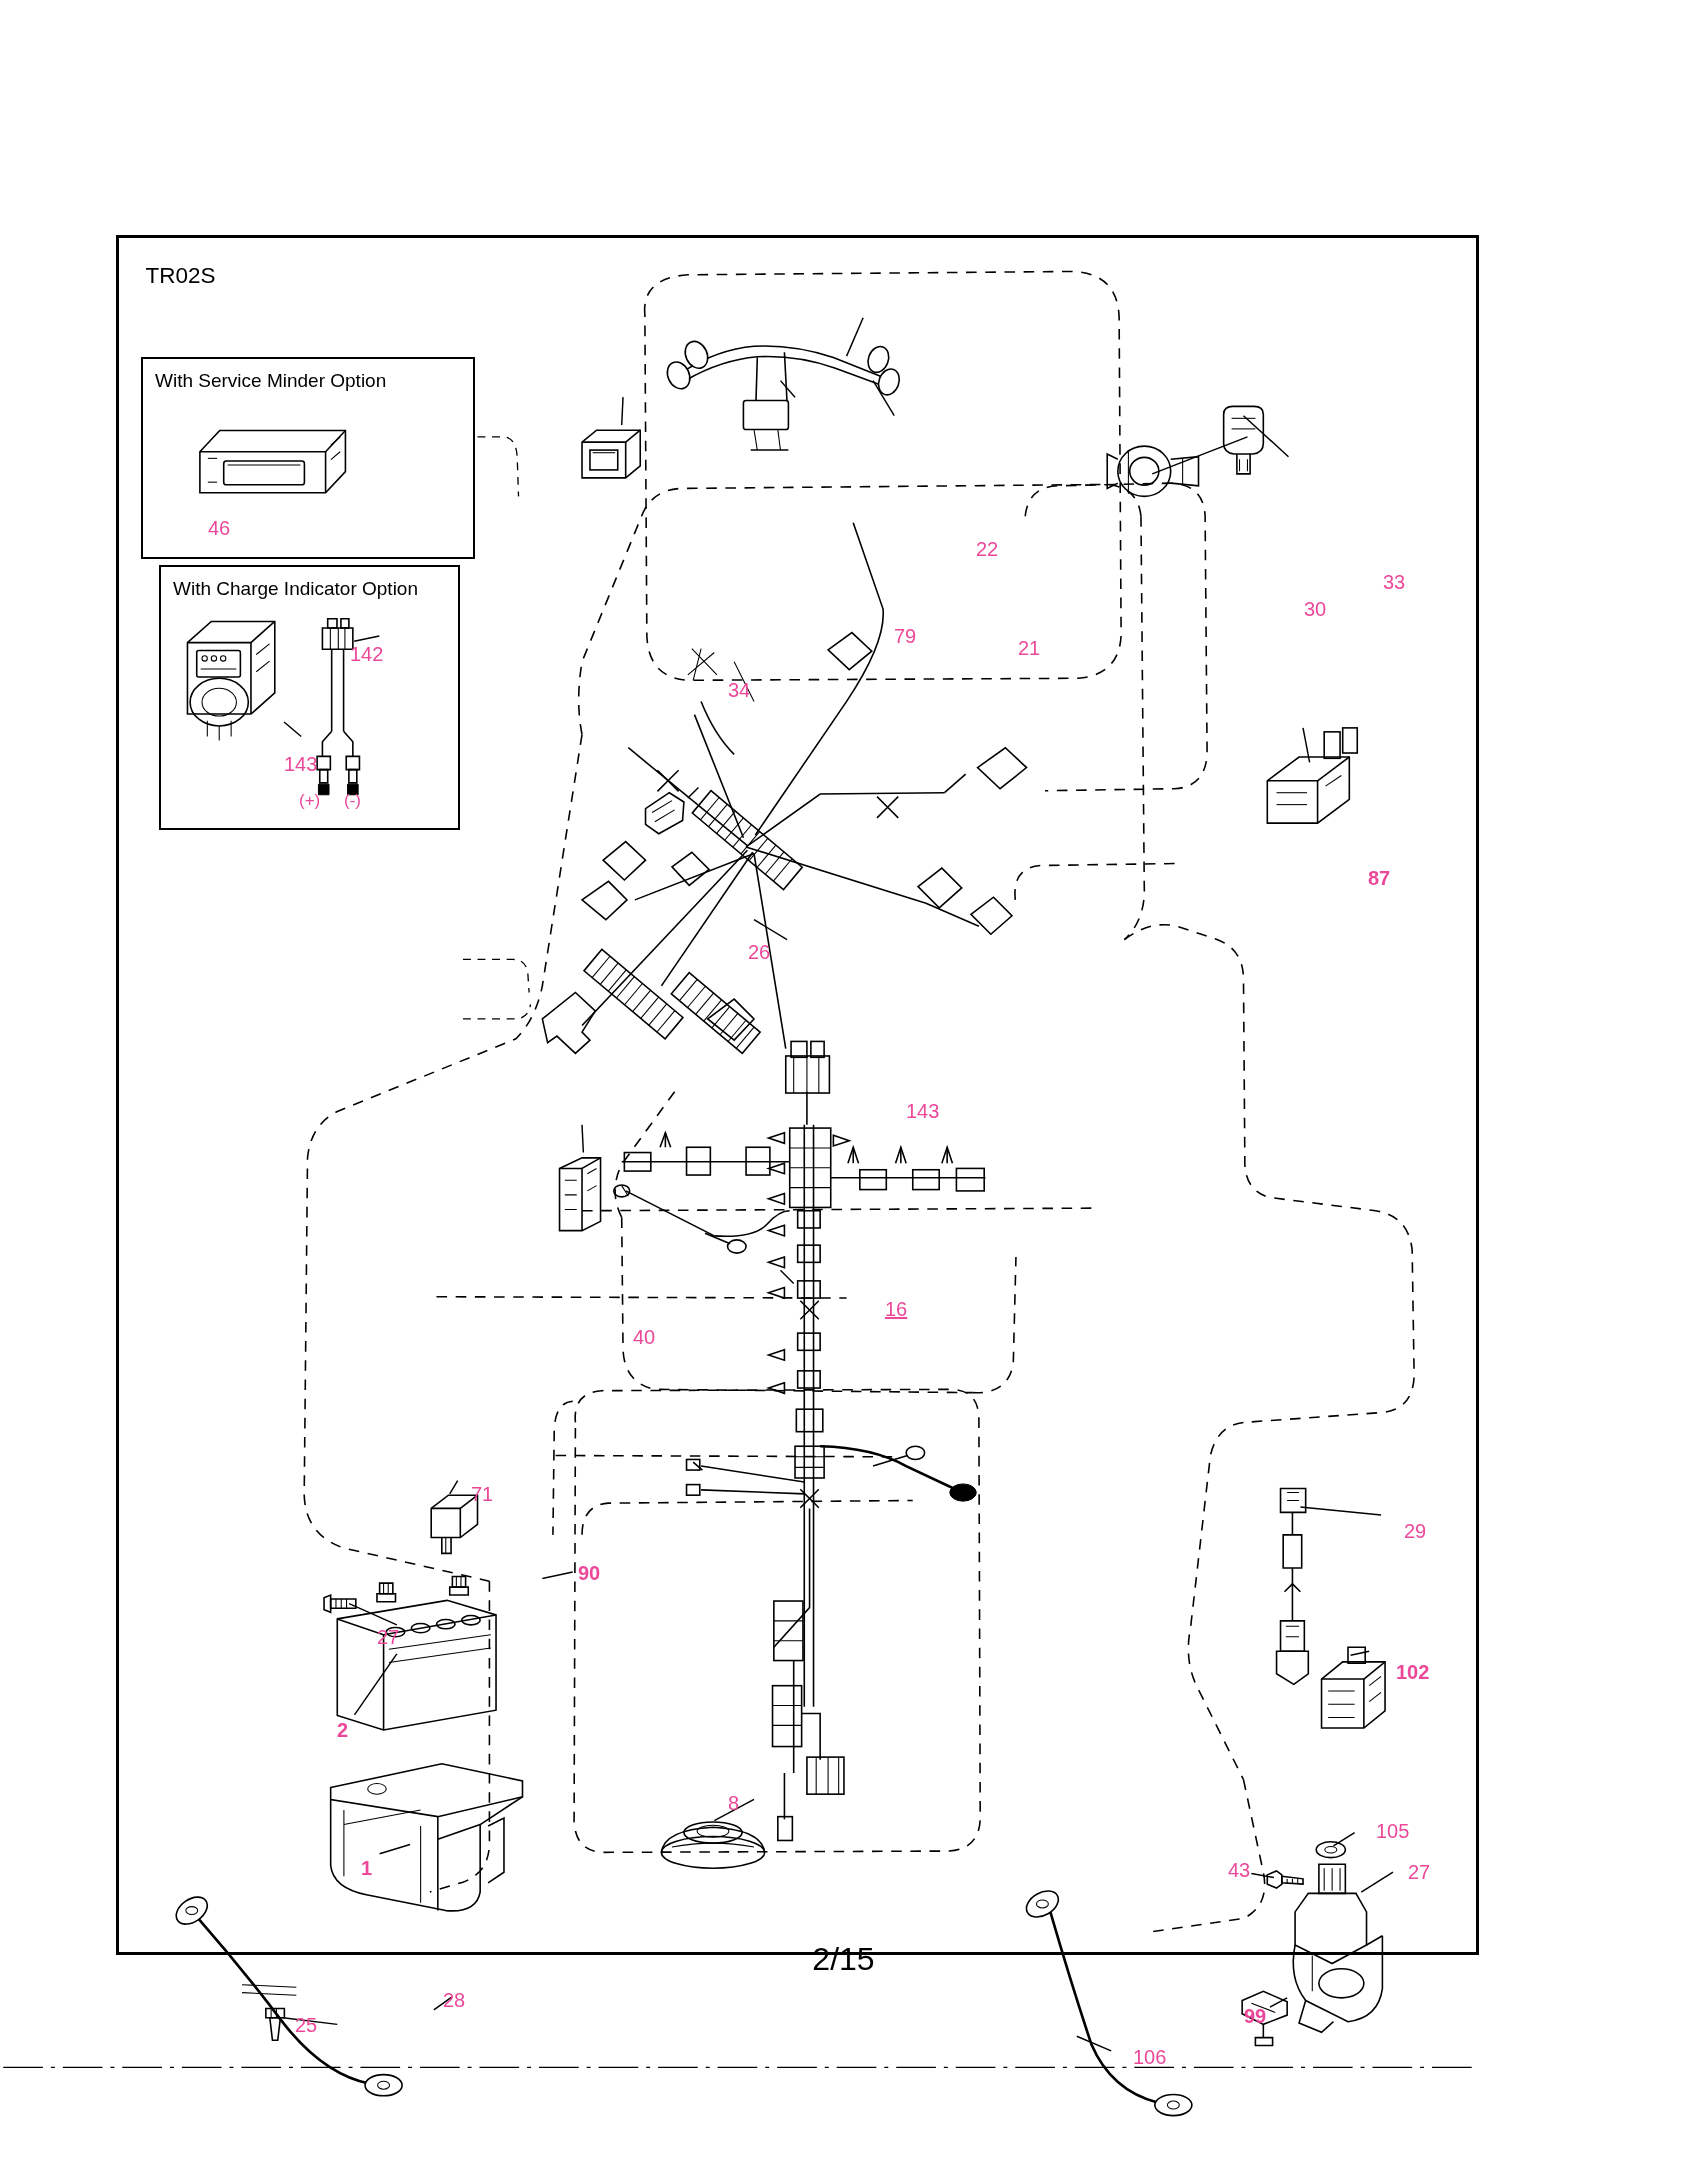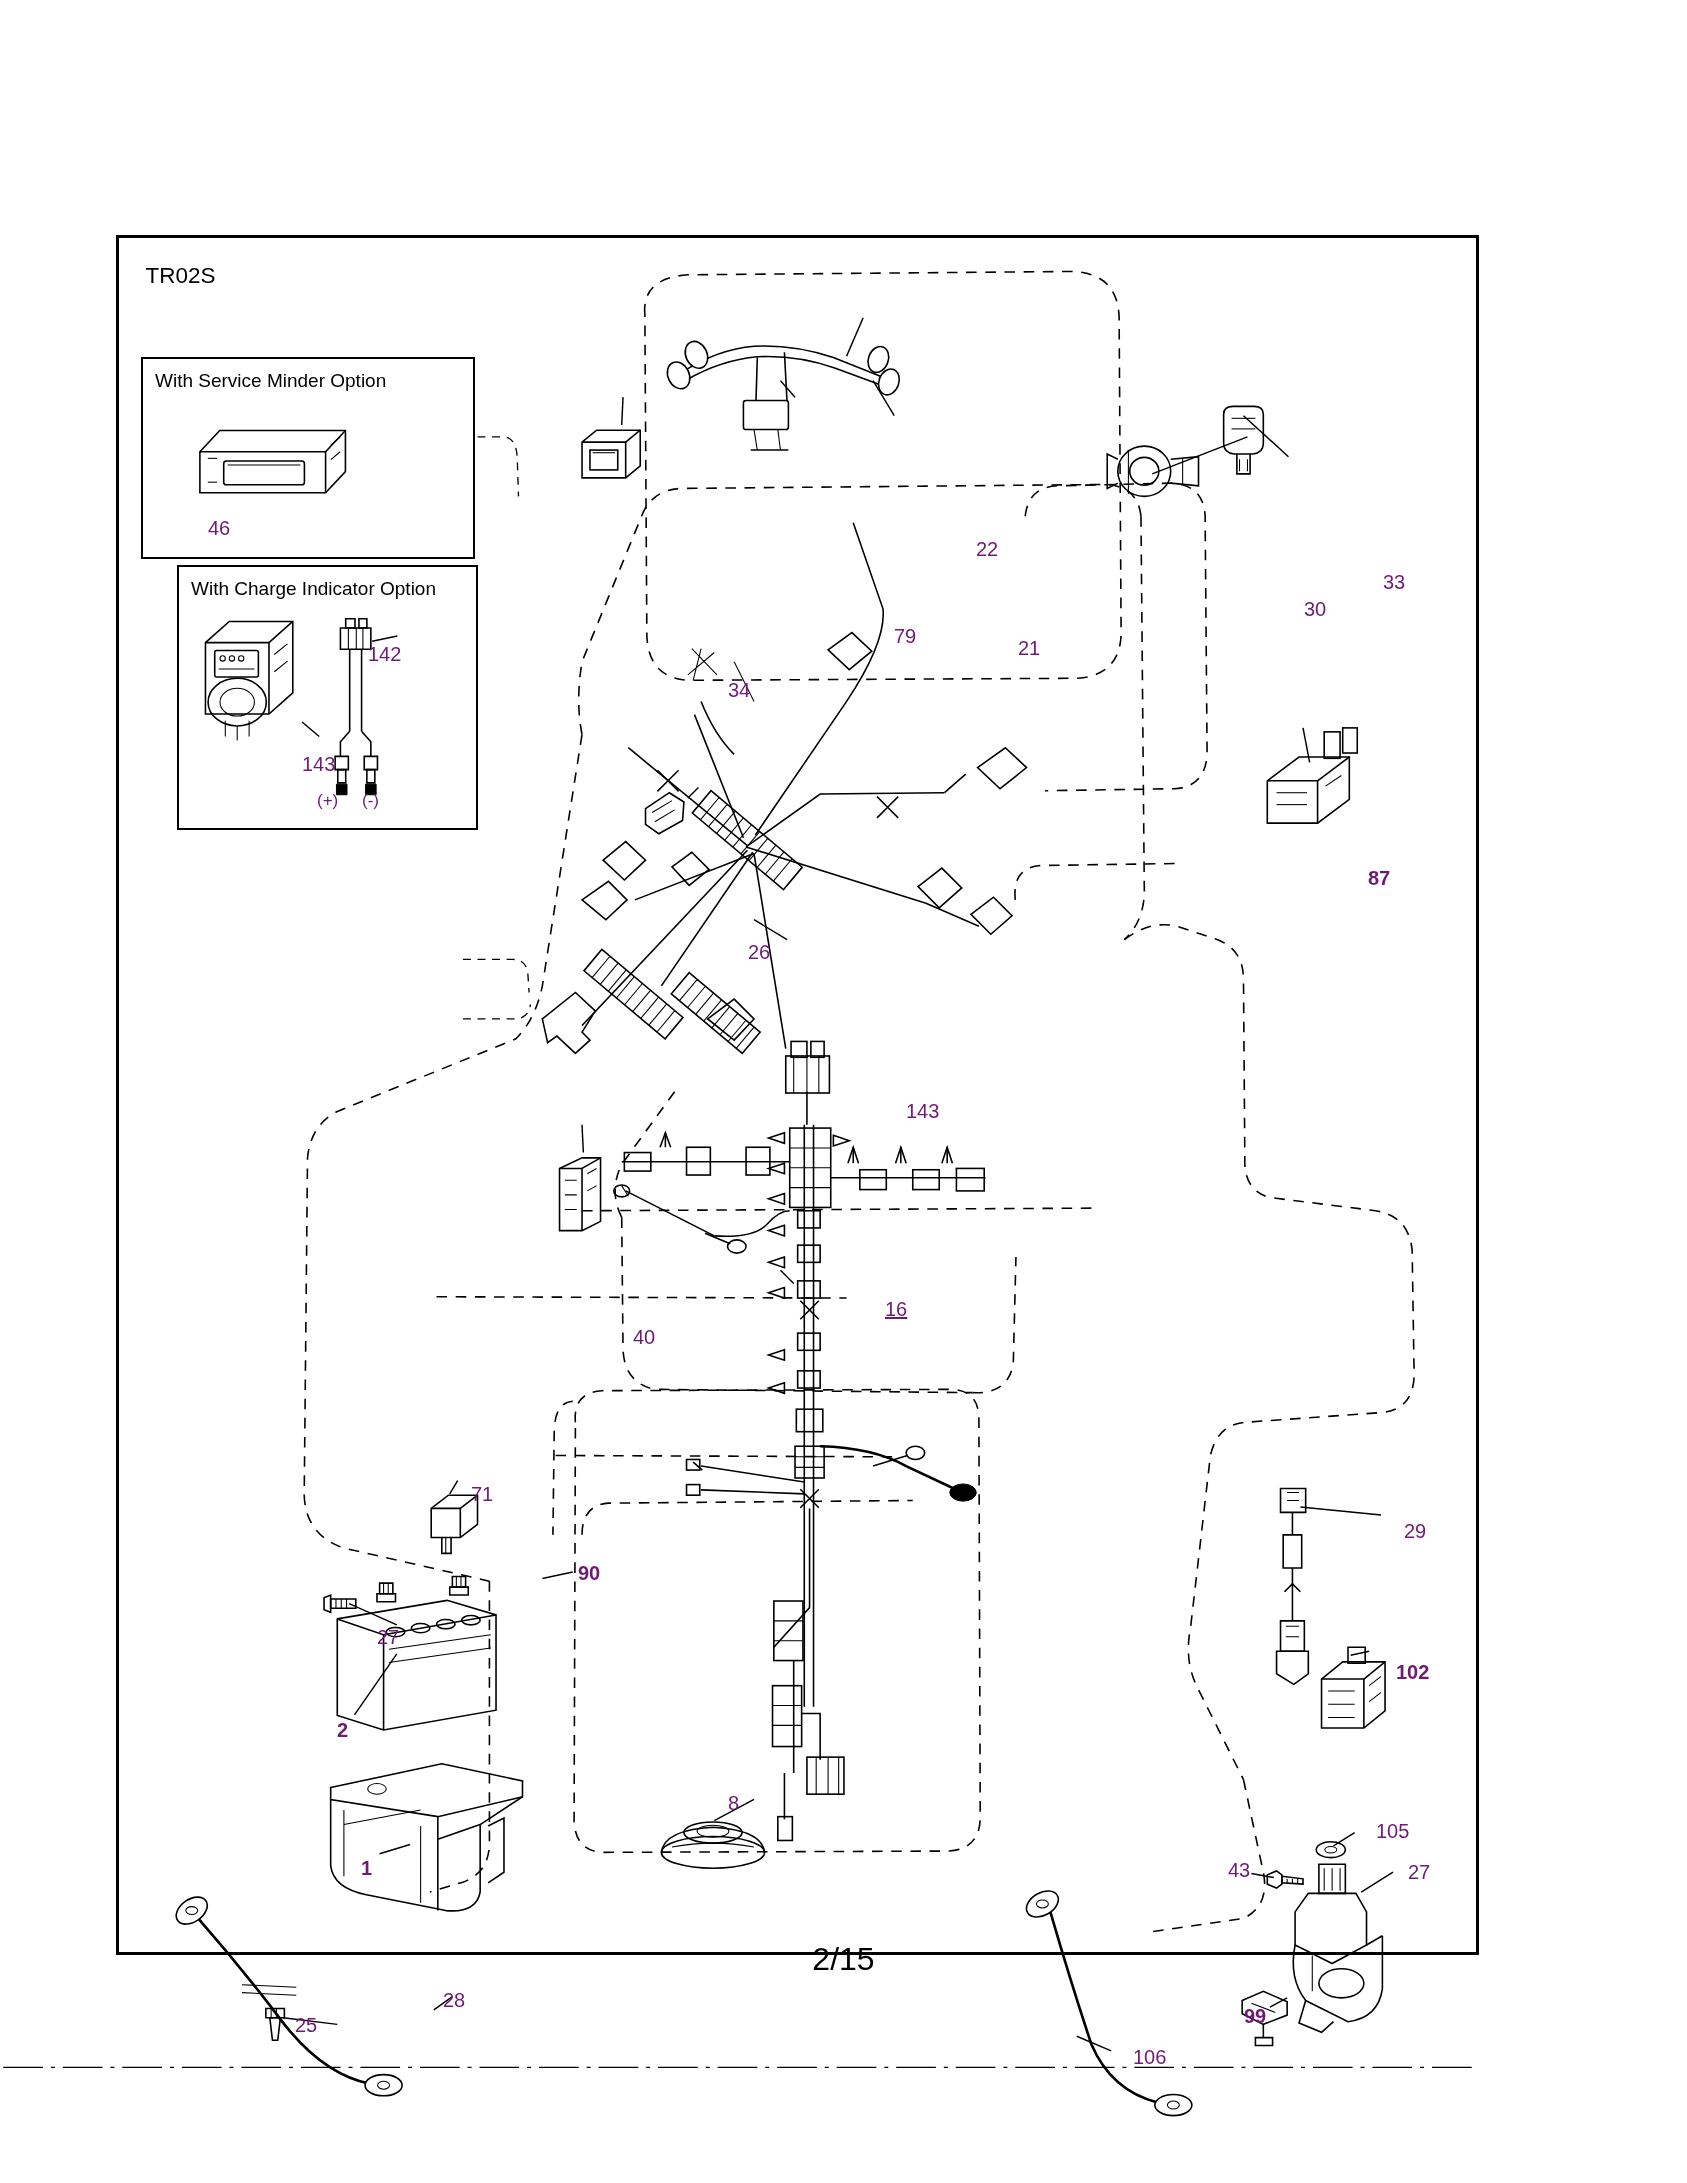--- a/index.html
+++ b/index.html
@@ -30,21 +30,21 @@
     height: 1720px;
     border: 3.3px solid #000;
     box-sizing: border-box;
     background: #fff;
   }
   .lbl {
     position: absolute;
     font-size: 20px;
     line-height: 1;
     white-space: nowrap;
-    color: #701a75;
+    color: #ec4899;
   }
   .lbl.bold { font-weight: bold; }
   .lbl.small { font-size: 17px; }
   .title-code {
     position: absolute;
     left: 26.5px;
     top: 25px;
     font-size: 22.5px;
   }
   .inset {
@@ -57,21 +57,20 @@
     left: 22px;
     top: 119px;
     width: 334px;
     height: 202px;
   }
   #inset-charge {
     left: 40px;
     top: 327px;
     width: 301px;
     height: 265px;
-    margin-left: 18px;
   }
   .inset-title {
     position: absolute;
     left: 12px;
     top: 10.6px;
     font-size: 19px;
   }
   #page-number {
     position: absolute;
     left: 0;

